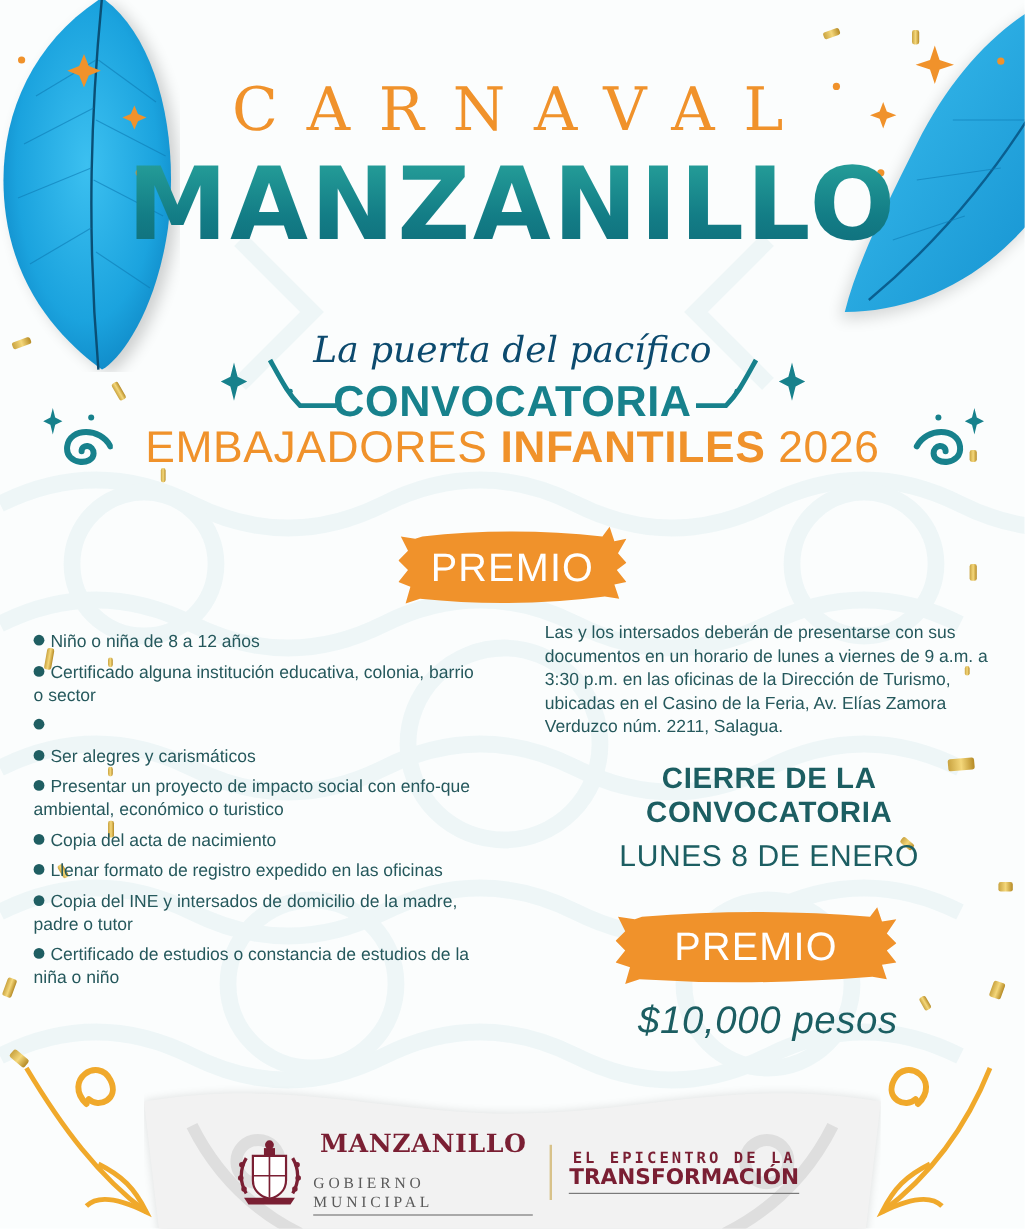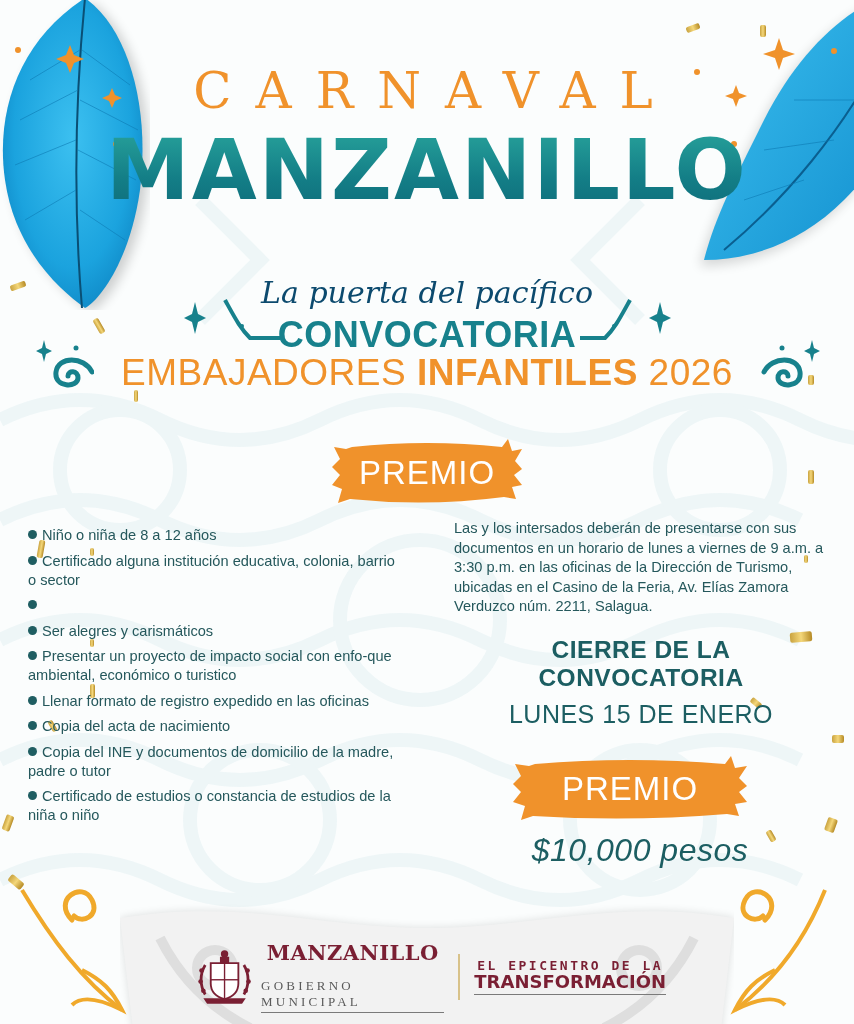--- a/index.html
+++ b/index.html
@@ -212,33 +212,33 @@
     </svg>
     <span class="badge-label">PREMIO</span>
   </div>
 
   <ul class="req-list">
     <li><span class="dot"></span><span>Niño o niña de 8 a 12 años</span></li>
     <li><span class="dot"></span><span>Certificado alguna institución educativa, colonia, barrio o sector</span></li>
     <li><span class="dot"></span></li>
     <li><span class="dot"></span><span>Ser alegres y carismáticos</span></li>
     <li><span class="dot"></span><span>Presentar un proyecto de impacto social con enfo-que ambiental, económico o turistico</span></li>
+    <li><span class="dot"></span><span>Copia del acta de nacimiento</span></li>
     <li><span class="dot"></span><span>Llenar formato de registro expedido en las oficinas</span></li>
-    <li><span class="dot"></span><span>Copia del acta de nacimiento</span></li>
-    <li><span class="dot"></span><span>Copia del INE y documentos de domicilio de la madre, padre o tutor</span></li>
+    <li><span class="dot"></span><span>Copia del INE y intersados de domicilio de la madre, padre o tutor</span></li>
     <li><span class="dot"></span><span>Certificado de estudios o constancia de estudios de la niña o niño</span></li>
   </ul>
 
   <p class="info">Las y los intersados deberán de presentarse con sus documentos en un horario de lunes a viernes de 9 a.m. a 3:30 p.m. en las oficinas de la Dirección de Turismo, ubicadas en el Casino de la Feria, Av. Elías Zamora Verduzco núm. 2211, Salagua.</p>
 
   <div class="cierre">
     <div>CIERRE DE LA</div>
     <div>CONVOCATORIA</div>
   </div>
-  <div class="fecha">LUNES 15 DE ENERO</div>
+  <div class="fecha">LUNES 8 DE ENERO</div>
 
   <div class="badge badge-premio">
     <svg viewBox="0 0 234 70" preserveAspectRatio="none">
       <path d="M22 10 Q117 2 212 10 L218 2 L222 14 L234 12 L226 24 L234 32 L226 38 L234 48 L222 50 L226 62 L214 60 Q117 68 20 62 L8 66 L12 52 L0 48 L8 38 L0 30 L8 22 L2 10 L16 12 Z" fill="#f0922b"></path>
     </svg>
     <span class="badge-label">PREMIO</span>
   </div>
   <div class="monto">$10,000 pesos</div>
 
   <svg class="deco" style="left:12px;top:880px" width="120" height="140">

